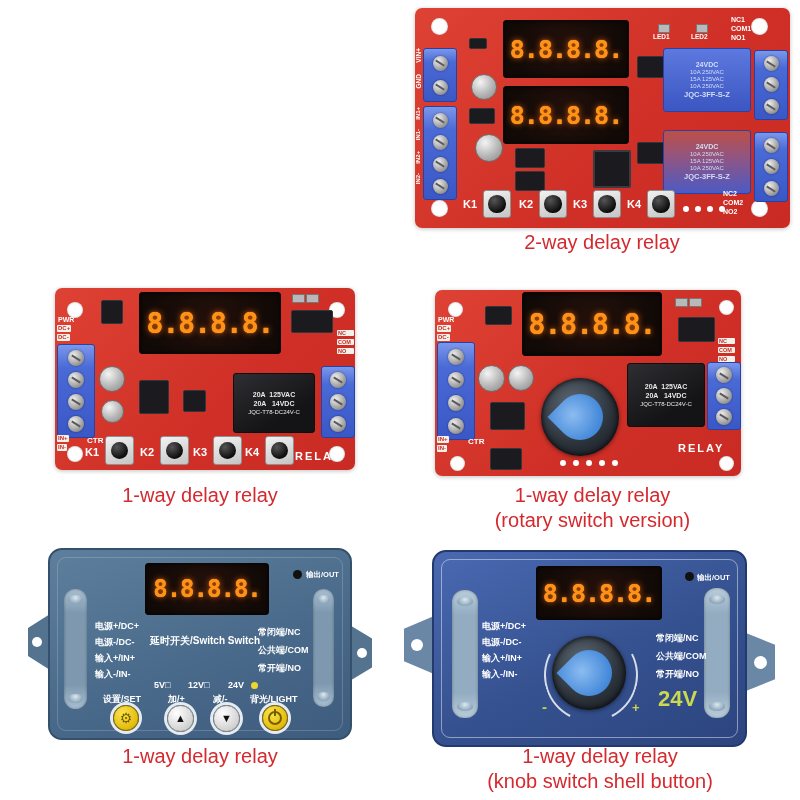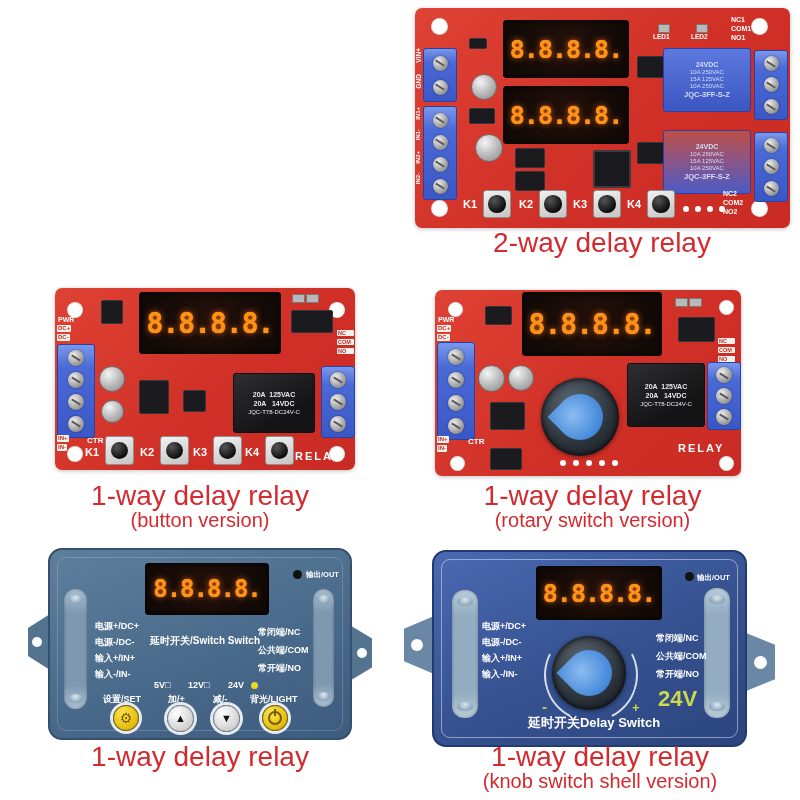--- a/index.html
+++ b/index.html
@@ -69,21 +69,21 @@
   .pwr-ico{width:10px;height:10px;border:2px solid #7a5c00;border-radius:50%;position:relative;}
   .pwr-ico .bar{position:absolute;top:-4px;left:50%;width:2px;height:7px;background:#7a5c00;
         transform:translateX(-50%);}
   .knob-outer{position:absolute;border-radius:50%;
         background:radial-gradient(circle at 40% 32%,#5c6772,#2b323a 58%,#141920);
         box-shadow:0 1px 4px rgba(0,0,0,.5),inset 0 0 6px #000;}
   .teardrop{position:absolute;border-radius:0 50% 50% 50%;transform:rotate(-45deg);
         background:radial-gradient(circle at 42% 36%,#8cbcf0,#4388da 72%,#2f6fc2);}
   .arc{position:absolute;border:2px solid transparent;border-radius:50%;}
   .caption{position:absolute;text-align:center;color:#d4292e;line-height:25px;}
-  .caption .l1{display:block;font-size:28px;text-align:center;}
+  .caption .l1{display:block;font-size:20px;text-align:center;}
   .caption .l2{display:block;font-size:20px;}
   .ledchip{position:absolute;background:#b9b9b9;border:1px solid #777;}
 </style>
 </head>
 <body>
 
 <div class="canvas">
 
   <div class="pcb" style="left:415px;top:8px;width:375px;height:220px;">
     <div class="hole" style="left:16px;top:10px;width:17px;height:17px;"></div>
@@ -318,21 +318,20 @@
     <div class="dot" style="left:138px;top:170px;width:6px;height:6px;"></div>
     <div class="dot" style="left:151px;top:170px;width:6px;height:6px;"></div>
     <div class="dot" style="left:164px;top:170px;width:6px;height:6px;"></div>
     <div class="dot" style="left:177px;top:170px;width:6px;height:6px;"></div>
 
     <span class="sk" style="left:243px;top:152px;font-size:11px;letter-spacing:2px;">RELAY</span>
   </div>
 
   <div class="caption" style="left:30px;top:483px;width:340px;">
     <span class="l1">1-way delay relay</span>
-    <span class="l2">(button version)</span>
   </div>
   <div class="caption" style="left:415px;top:483px;width:355px;">
     <span class="l1">1-way delay relay</span>
     <span class="l2">(rotary switch version)</span>
   </div>
 
   <div class="ear" style="left:28px;top:614px;width:22px;height:56px;background:#54738f;clip-path:polygon(0 25%,100% 0,100% 100%,0 75%);">
     <div class="ehole" style="left:4px;top:23px;width:10px;height:10px;"></div>
   </div>
   <div class="ear" style="left:348px;top:624px;width:24px;height:58px;background:#54738f;clip-path:polygon(0 0,100% 25%,100% 75%,0 100%);">
@@ -430,24 +429,23 @@
     <div class="teardrop" style="left:132px;top:98px;width:46px;height:46px;"></div>
     <span class="shlab" style="left:108px;top:146px;font-size:15px;color:#c9d64b;">-</span>
     <span class="shlab" style="left:198px;top:148px;font-size:13px;color:#c9d64b;">+</span>
 
     <span class="shlab" style="left:222px;top:80px;font-size:9px;">常闭端/NC</span>
     <span class="shlab" style="left:222px;top:98px;font-size:9px;">公共端/COM</span>
     <span class="shlab" style="left:222px;top:116px;font-size:9px;">常开端/NO</span>
 
     <span class="shlab" style="left:224px;top:134px;font-size:22px;color:#ccd84e;">24V</span>
 
-    <span class="shlab" style="left:55px;top:162px;width:210px;text-align:center;font-size:13px;">延时开关Delay Switch</span>
   </div>
 
   <div class="caption" style="left:30px;top:744px;width:340px;">
     <span class="l1">1-way delay relay</span>
   </div>
   <div class="caption" style="left:420px;top:744px;width:360px;">
     <span class="l1">1-way delay relay</span>
-    <span class="l2">(knob switch shell version)</span>
+    <span class="l2">(knob switch shell button)</span>
   </div>
 
 </div>
 
 </body></html>

